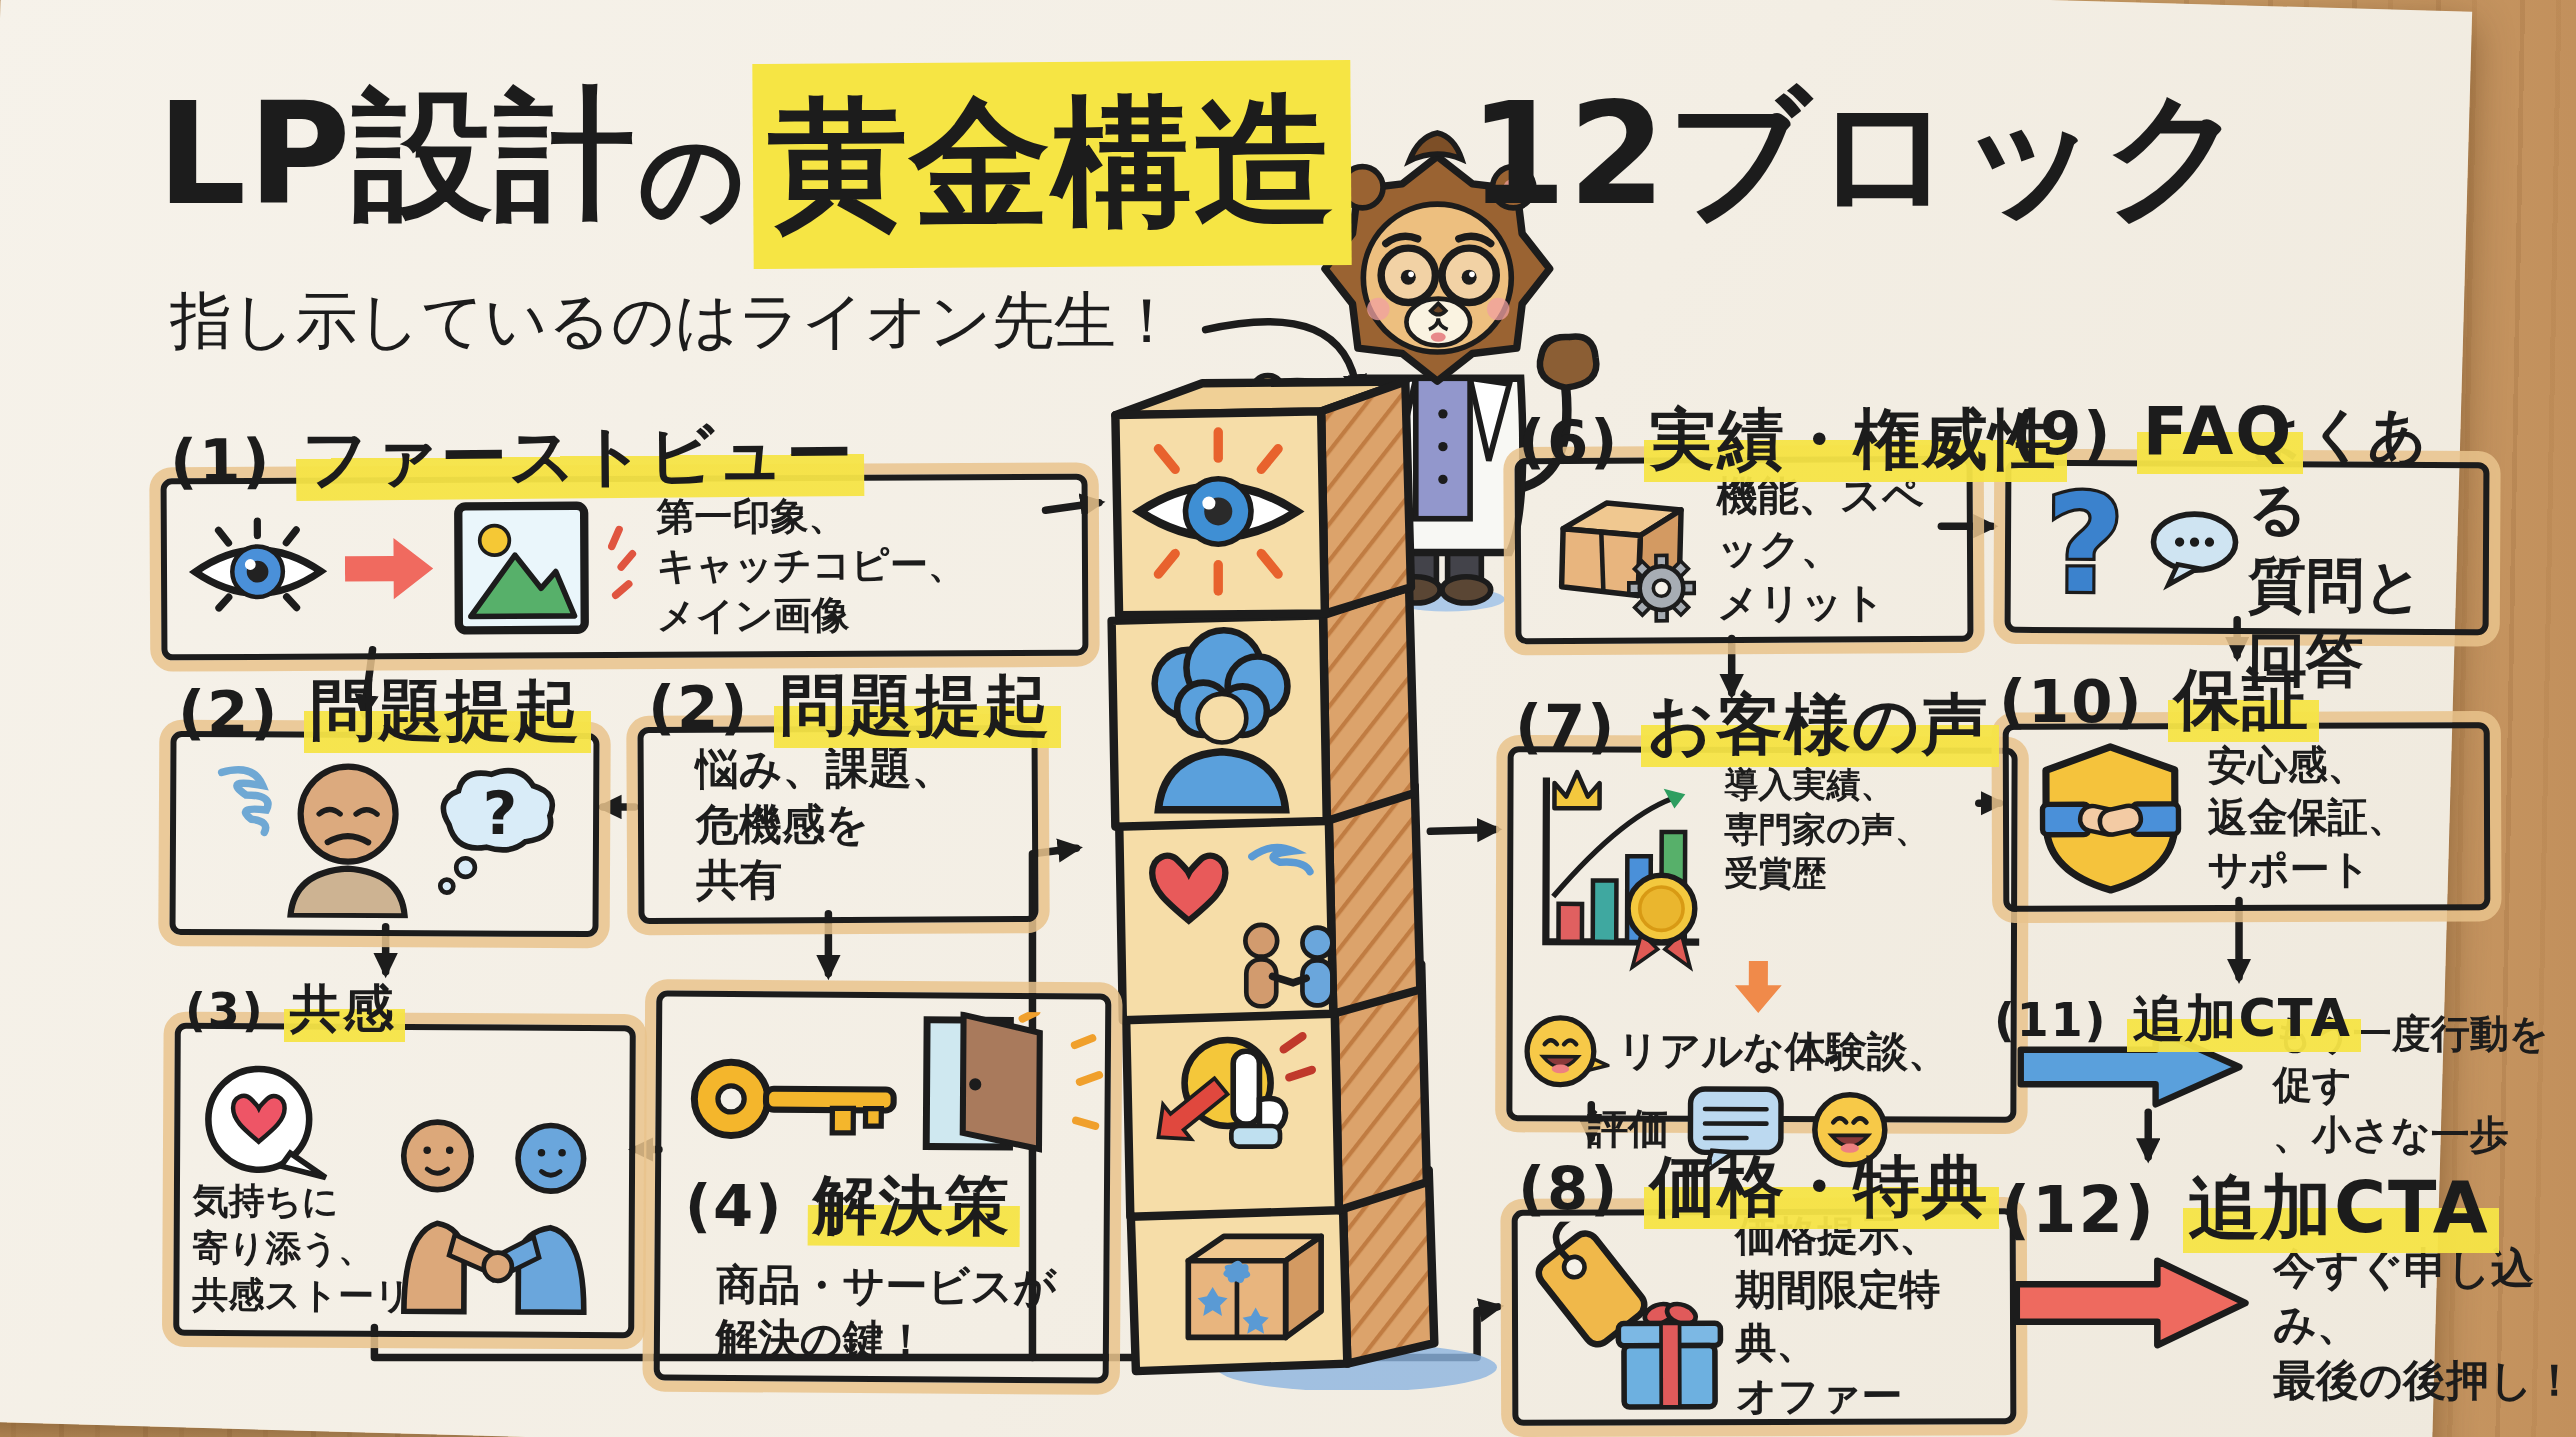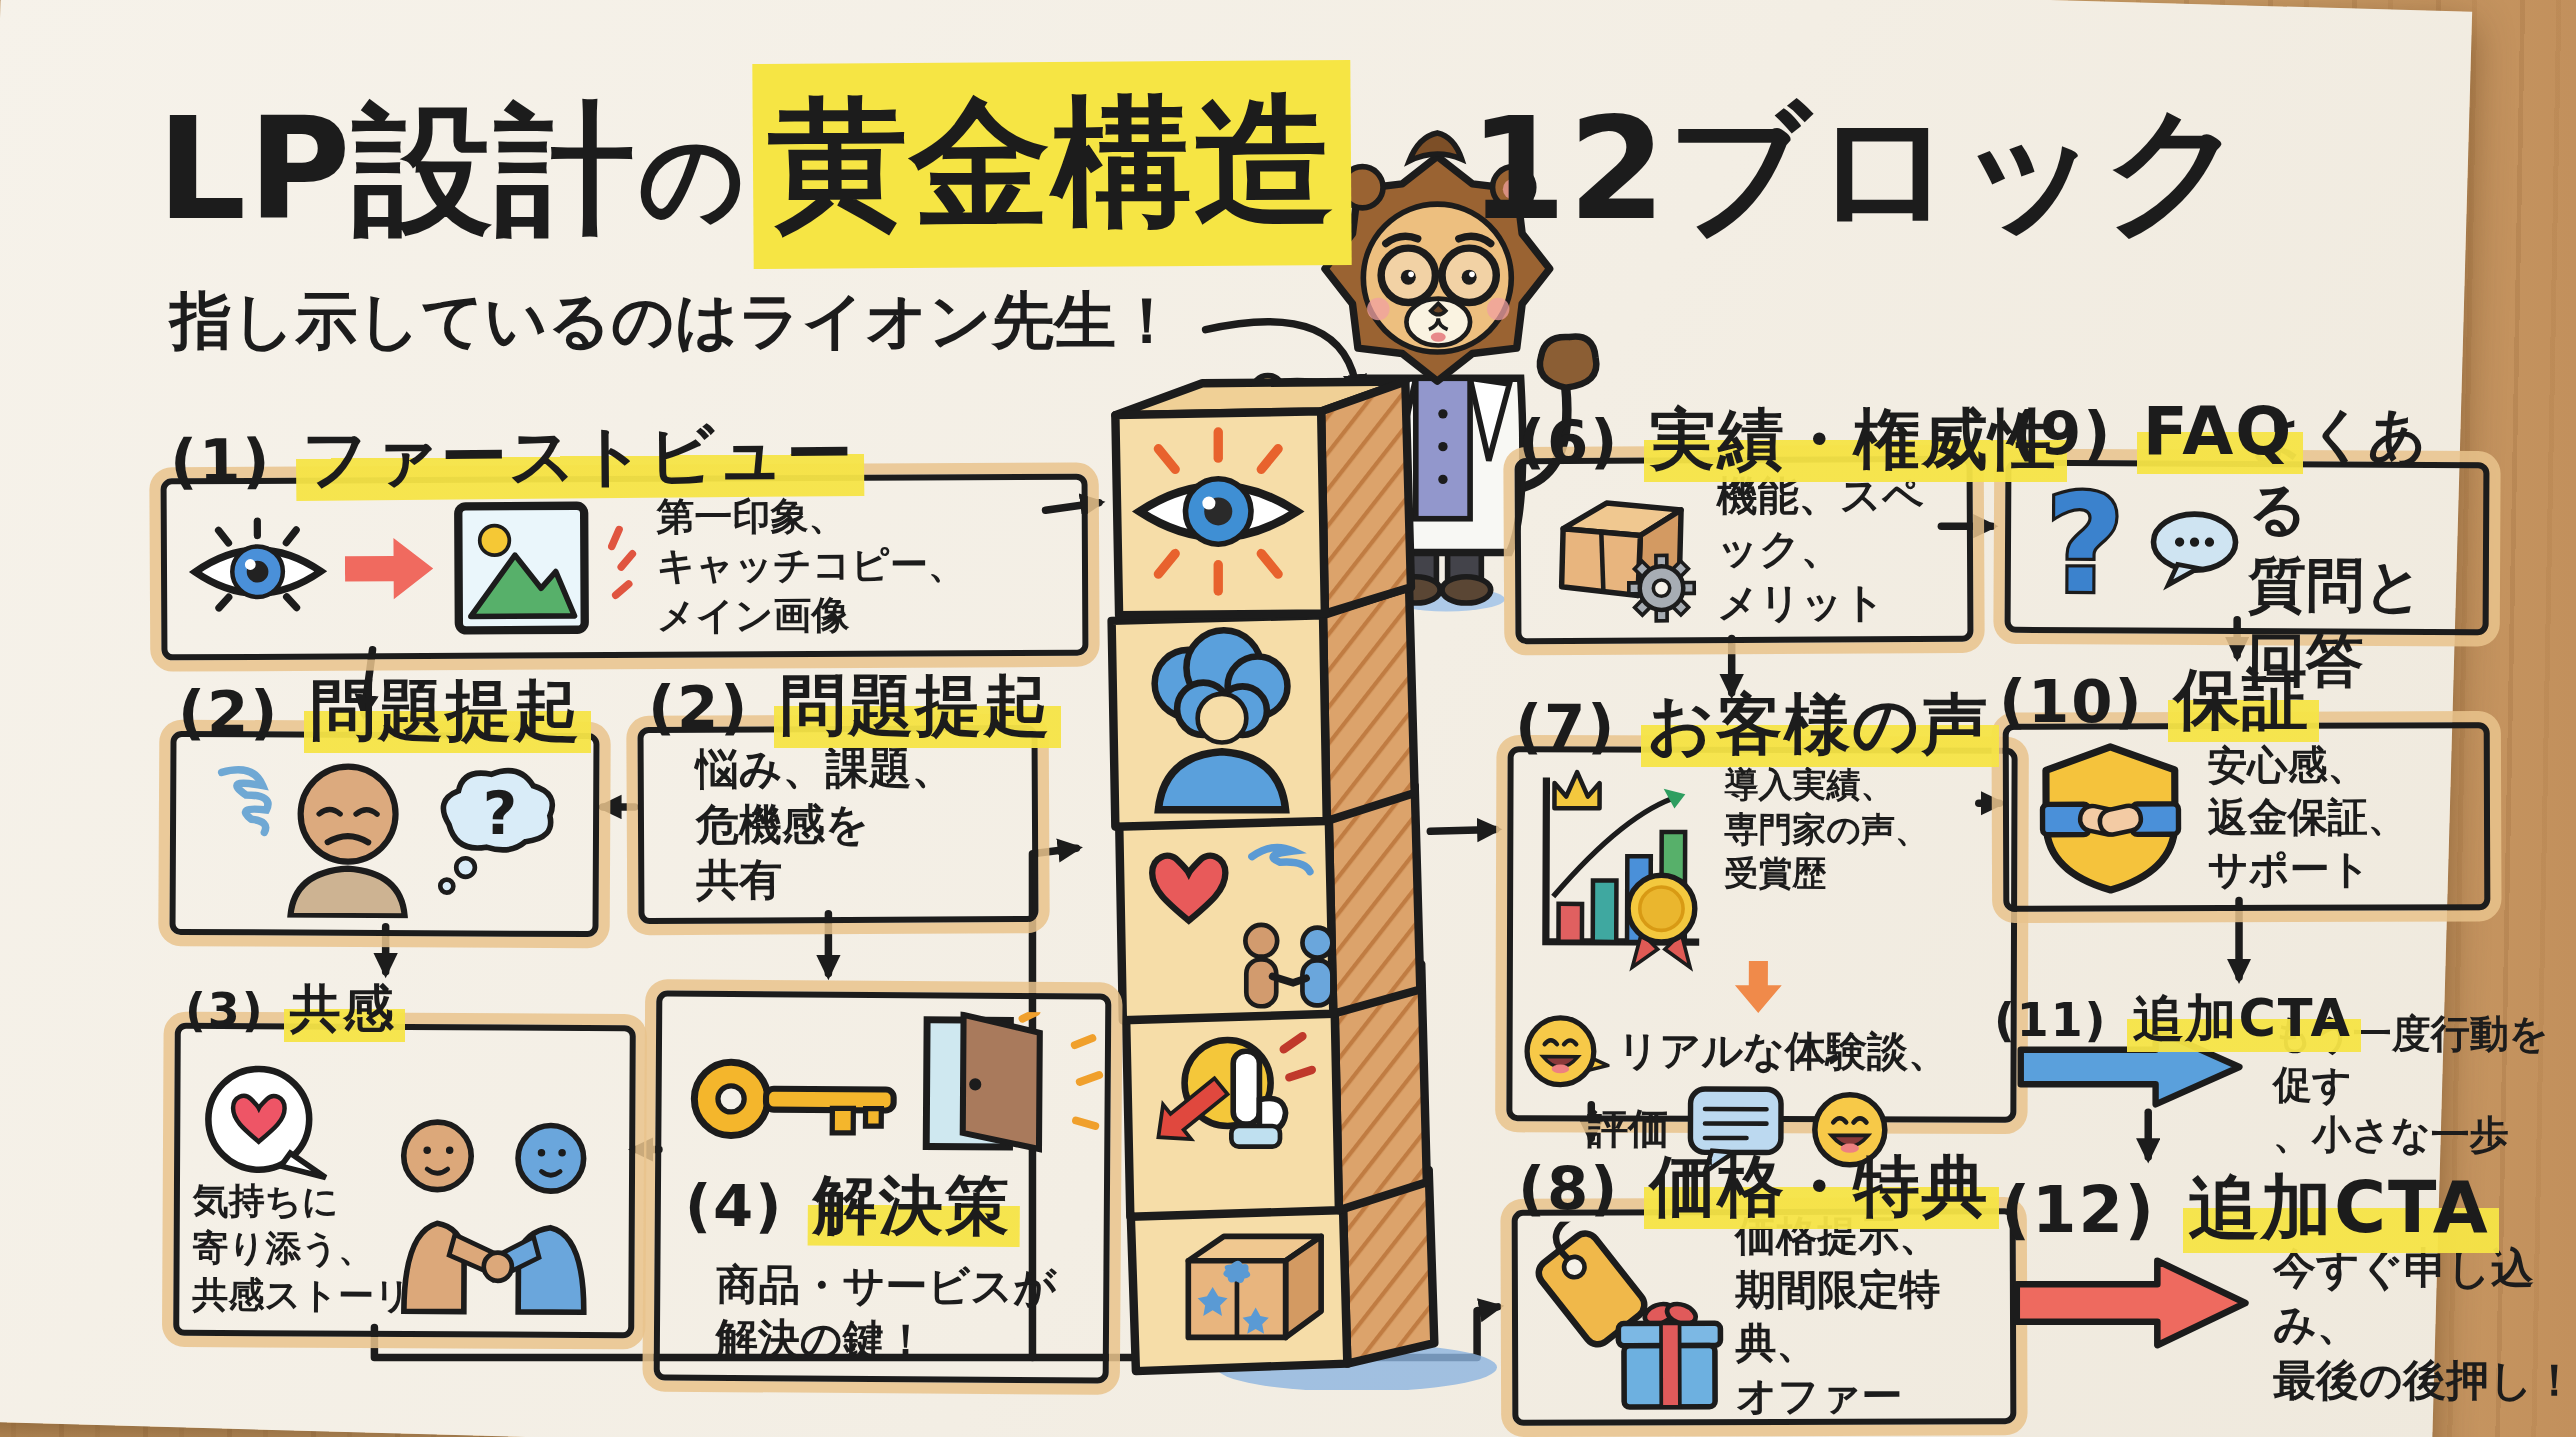--- a/index.html
+++ b/index.html
@@ -12,24 +12,24 @@
     background:linear-gradient(120deg,#f6f2ea,#f3eee4 55%,#efe9dd);
     transform:rotate(1.6deg);box-shadow:0 13px 41px rgba(60,30,5,.45);z-index:1;}
   .lay{position:absolute;z-index:2;}
   .blabel{position:absolute;z-index:5;font-weight:700;font-size:66px;letter-spacing:1.9px;white-space:nowrap;}
   .blabel .num{font-size:.9em;}
   .hl{background-image:linear-gradient(to top, rgba(246,228,70,.95) 52%, rgba(246,228,70,0) 52%);padding:0 9.4px 3.7px 5.6px;}
   .hl-full{background:#f6e544;padding:7.5px 15px;box-decoration-break:clone;}
   .hbox{position:absolute;z-index:4;border:6.6px solid #1c1c1c;border-radius:11.2px;
     box-shadow:0 0 0 11.2px rgba(233,195,140,.85);}
   .desc{font-weight:700;white-space:pre-line;line-height:1.3;}
-  #title{position:absolute;left:157px;top:62px;z-index:5;display:flex;align-items:flex-end;font-weight:700;font-size:140px;letter-spacing:1.9px;white-space:nowrap;}
+  #title{position:absolute;left:157px;top:62px;z-index:5;display:flex;align-items:flex-start;font-weight:700;font-size:140px;letter-spacing:1.9px;white-space:nowrap;}
   #title .particle{font-size:105px;align-self:flex-end;margin:0 5.6px 17px 1.9px;}
   #title .t2{margin-left:118px;}
-  #subtitle{position:absolute;left:170px;top:279px;z-index:5;font-size:62px;font-weight:700;white-space:nowrap;}
+  #subtitle{position:absolute;left:170px;top:279px;z-index:5;font-size:62px;font-weight:400;white-space:nowrap;}
   svg{display:block;}
   .icon{flex:0 0 auto;}
 </style>
 </head>
 <body>
 
 <div id="stage">
   <div id="paper"></div>
 
   <div id="title">

